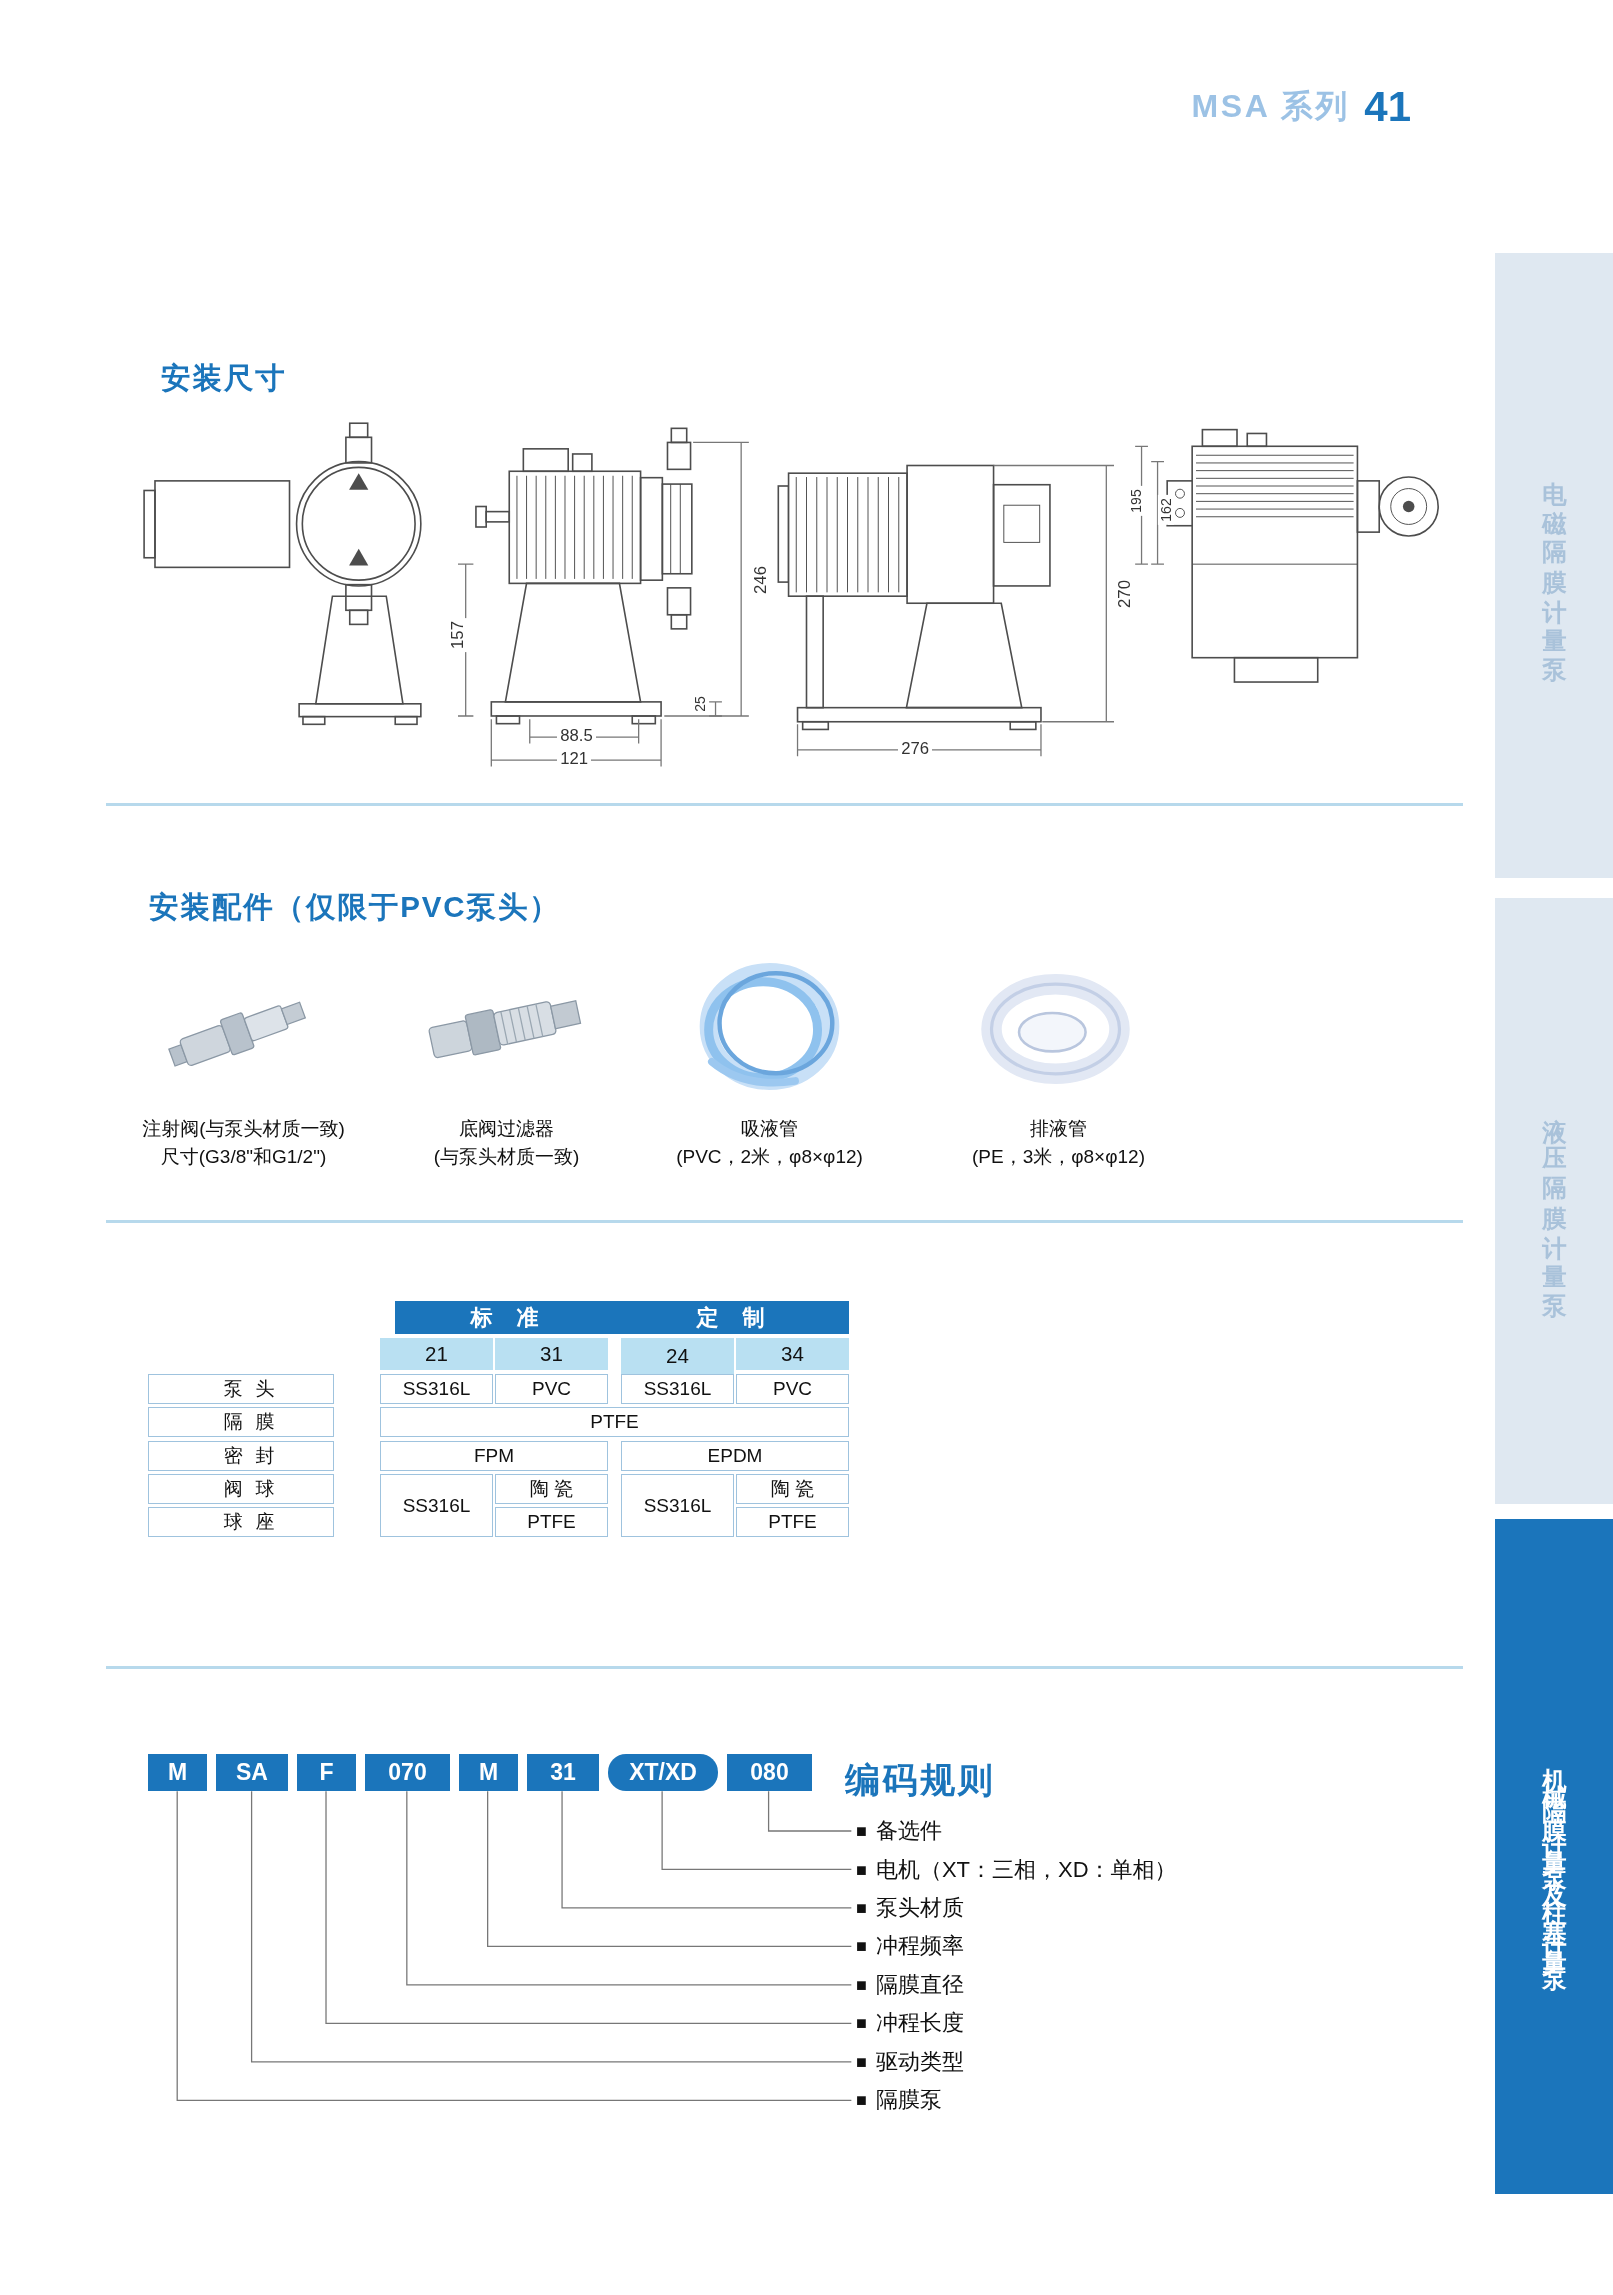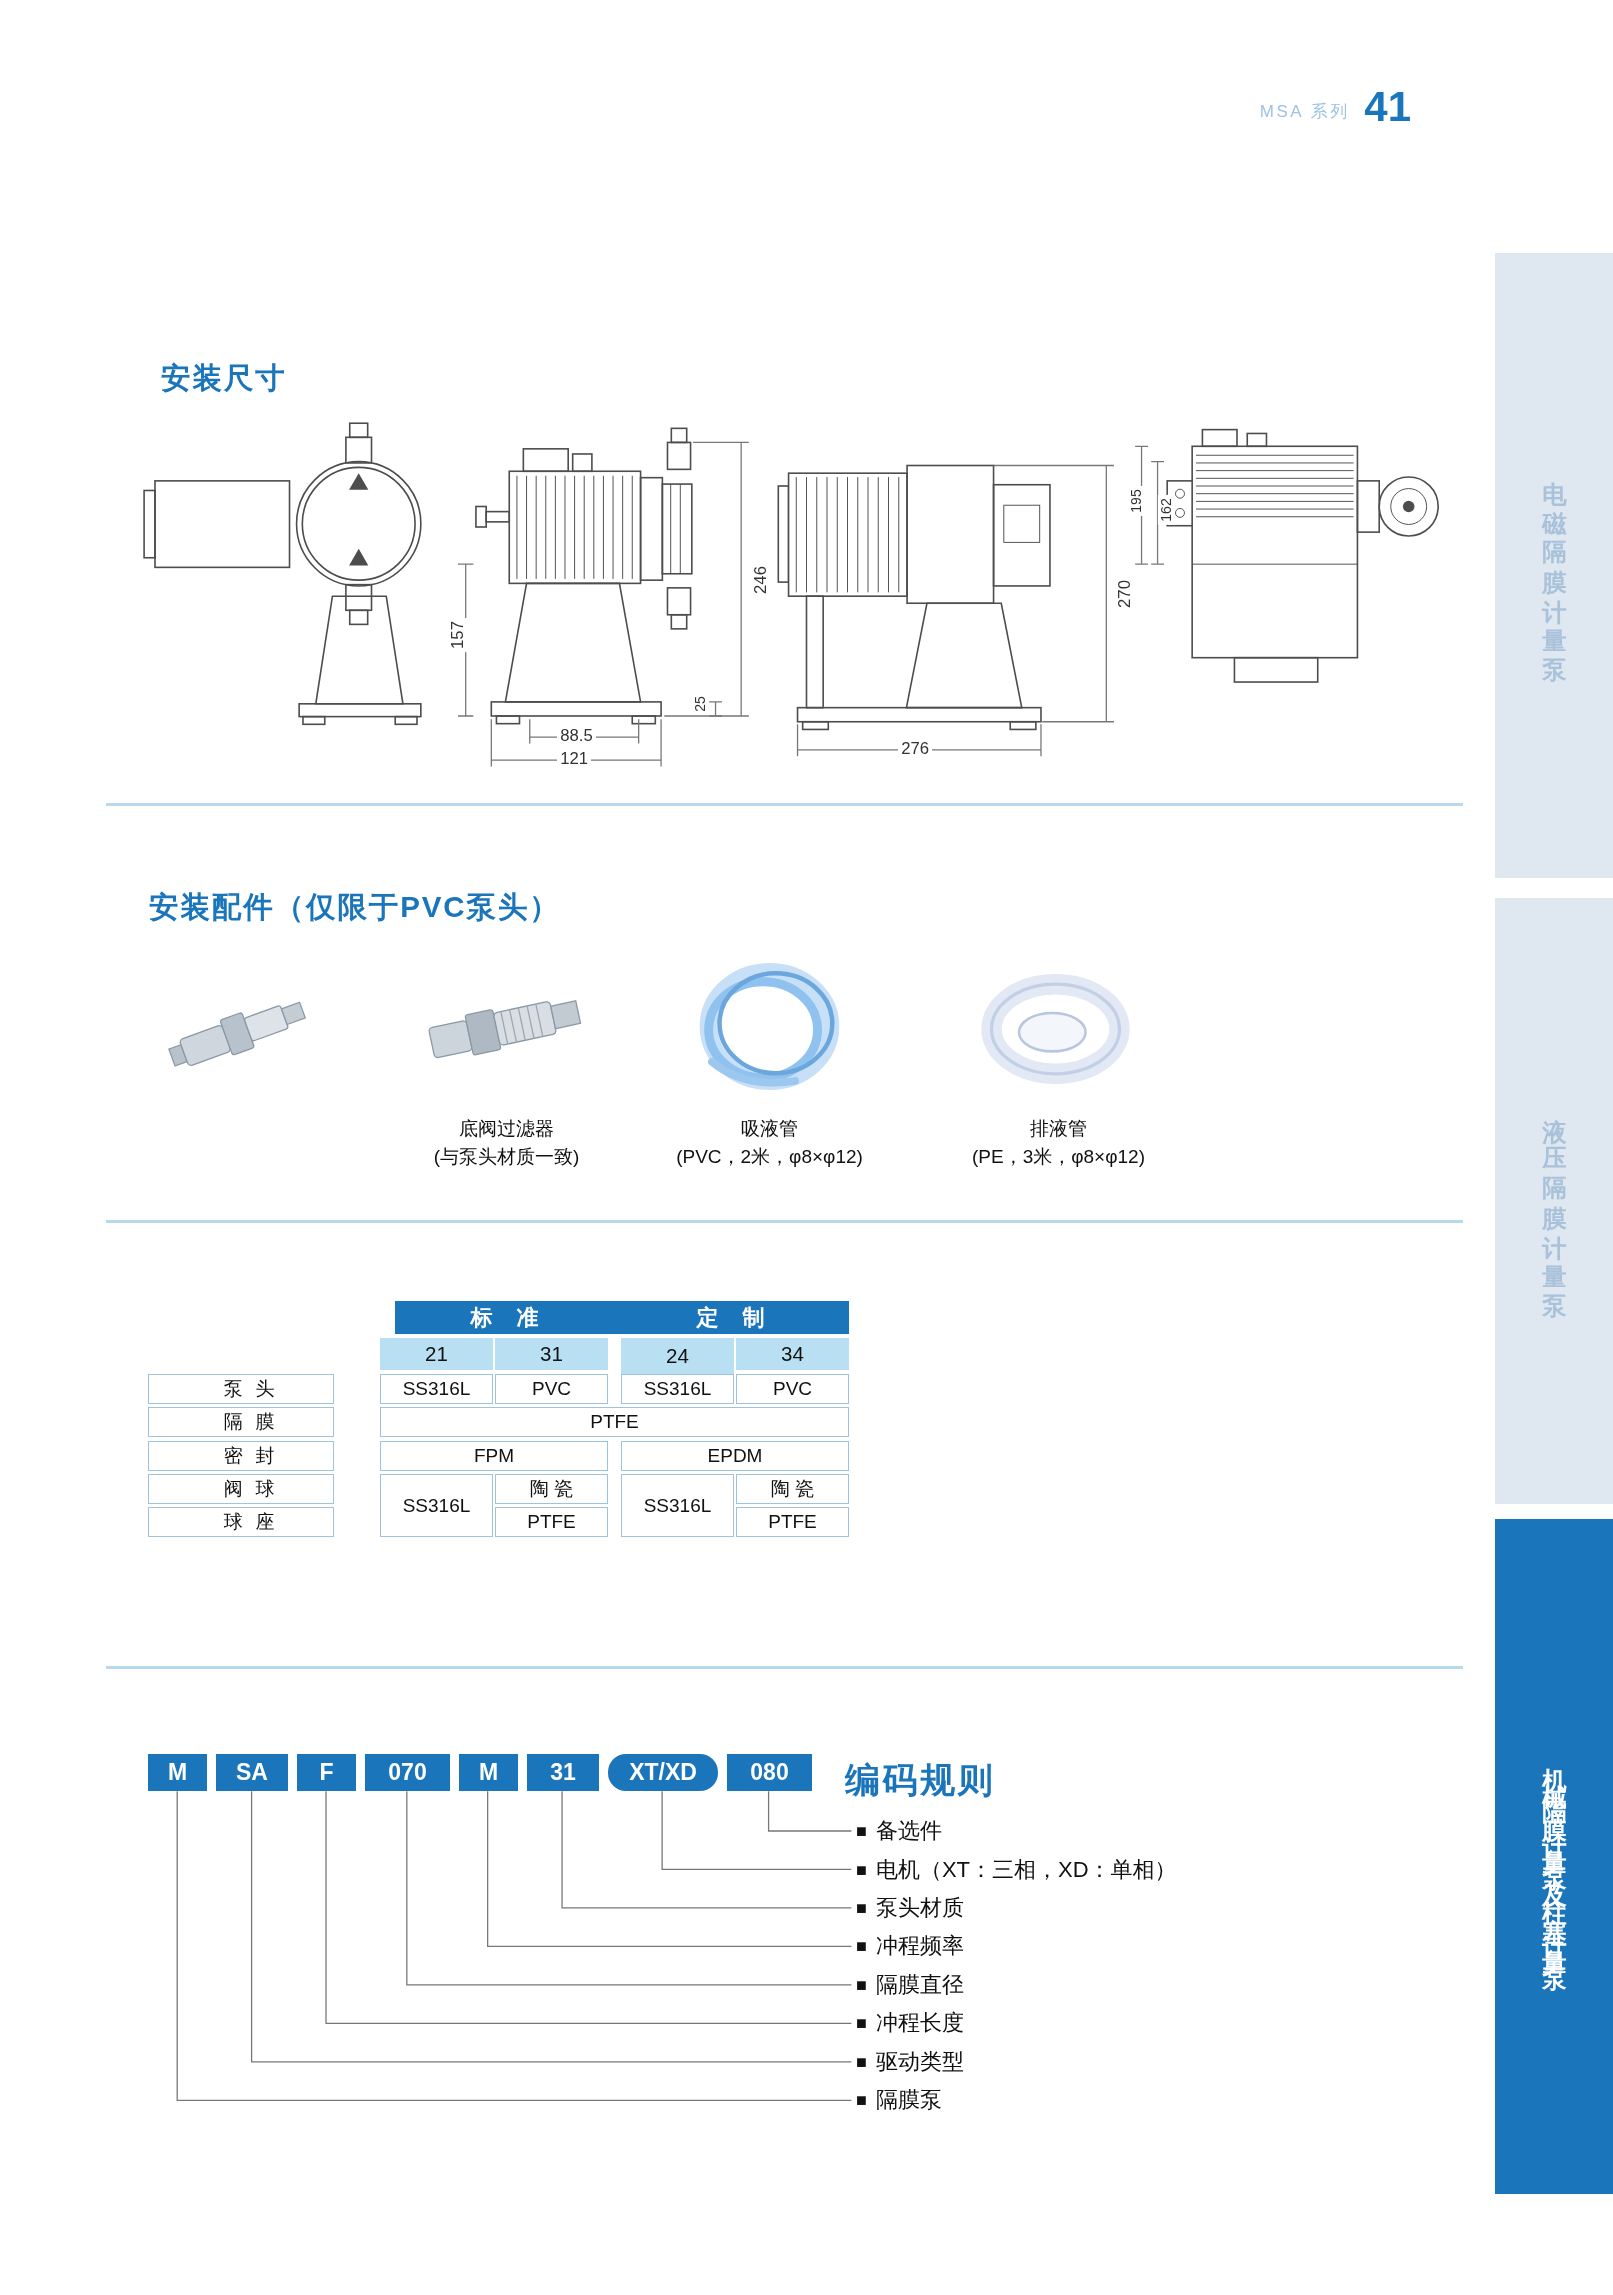--- a/index.html
+++ b/index.html
@@ -3,21 +3,21 @@
 <meta charset="utf-8">
 <style>
   * { margin:0; padding:0; box-sizing:border-box; }
   html,body { background:#ffffff; }
   body { font-family:"Liberation Sans","DejaVu Sans",sans-serif; color:#111; }
   .page { position:relative; width:1614px; height:2295px; background:#fff; overflow:hidden; }
   .abs { position:absolute; }
 
   
   .page-header { position:absolute; left:1090px; top:83px; width:321px; text-align:right; }
-  .series { font-size:17px; font-weight:normal; color:var(--light-blue-text,#9cc2e5); vertical-align:baseline; letter-spacing:2.6px; }
+  .series { font-size:32px; font-weight:bold; color:var(--light-blue-text,#9cc2e5); vertical-align:baseline; letter-spacing:2.6px; }
   .pagenum { font-size:42px; font-weight:bold; color:var(--primary-blue,#1b75bb); margin-left:11.5px; vertical-align:-3.8px; }
 
   
   .side-tab { position:absolute; left:1495px; width:119px; display:flex; align-items:center; justify-content:center; }
   .side-tab .vtext { writing-mode:vertical-rl; text-orientation:upright; letter-spacing:29.5px; font-size:24.4px; font-weight:bold; }
   .side-tab.long .vtext { letter-spacing:16.7px; }
   .tab-inactive { background:var(--tab-inactive-bg,#dfe8f1); color:var(--tab-inactive-text,#a9c2da); }
   .tab-active { background:var(--primary-blue,#1b75bb); color:#fff; }
 
   .sec-title { position:absolute; font-size:29.5px; font-weight:bold; color:var(--primary-blue,#1b75bb); letter-spacing:1.9px; }
@@ -204,20 +204,24 @@
   <div class="acc-img" style="left:956px;top:949px;">
     <svg width="199" height="160" viewBox="0 0 310 250">
       <g fill="none">
         <ellipse cx="155" cy="125" rx="100" ry="70" stroke="#e2e8f4" stroke-width="32"></ellipse>
         <ellipse cx="155" cy="125" rx="100" ry="70" stroke="#c3cfe6" stroke-width="5"></ellipse>
         <ellipse cx="150" cy="130" rx="52" ry="30" fill="#f3f6fb" stroke="#b9c6de" stroke-width="4"></ellipse>
       </g>
     </svg>
   </div>
 
+  <div class="acc-cap" style="left:96px;top:1115px;">
+    <div>注射阀(与泵头材质一致)</div>
+    <div>尺寸(G3/8"和G1/2")</div>
+  </div>
   <div class="acc-cap" style="left:359px;top:1115px;">
     <div>底阀过滤器</div>
     <div>(与泵头材质一致)</div>
   </div>
   <div class="acc-cap" style="left:622px;top:1115px;">
     <div>吸液管</div>
     <div>(PVC，2米，φ8×φ12)</div>
   </div>
   <div class="acc-cap" style="left:911px;top:1115px;">
     <div>排液管</div>

